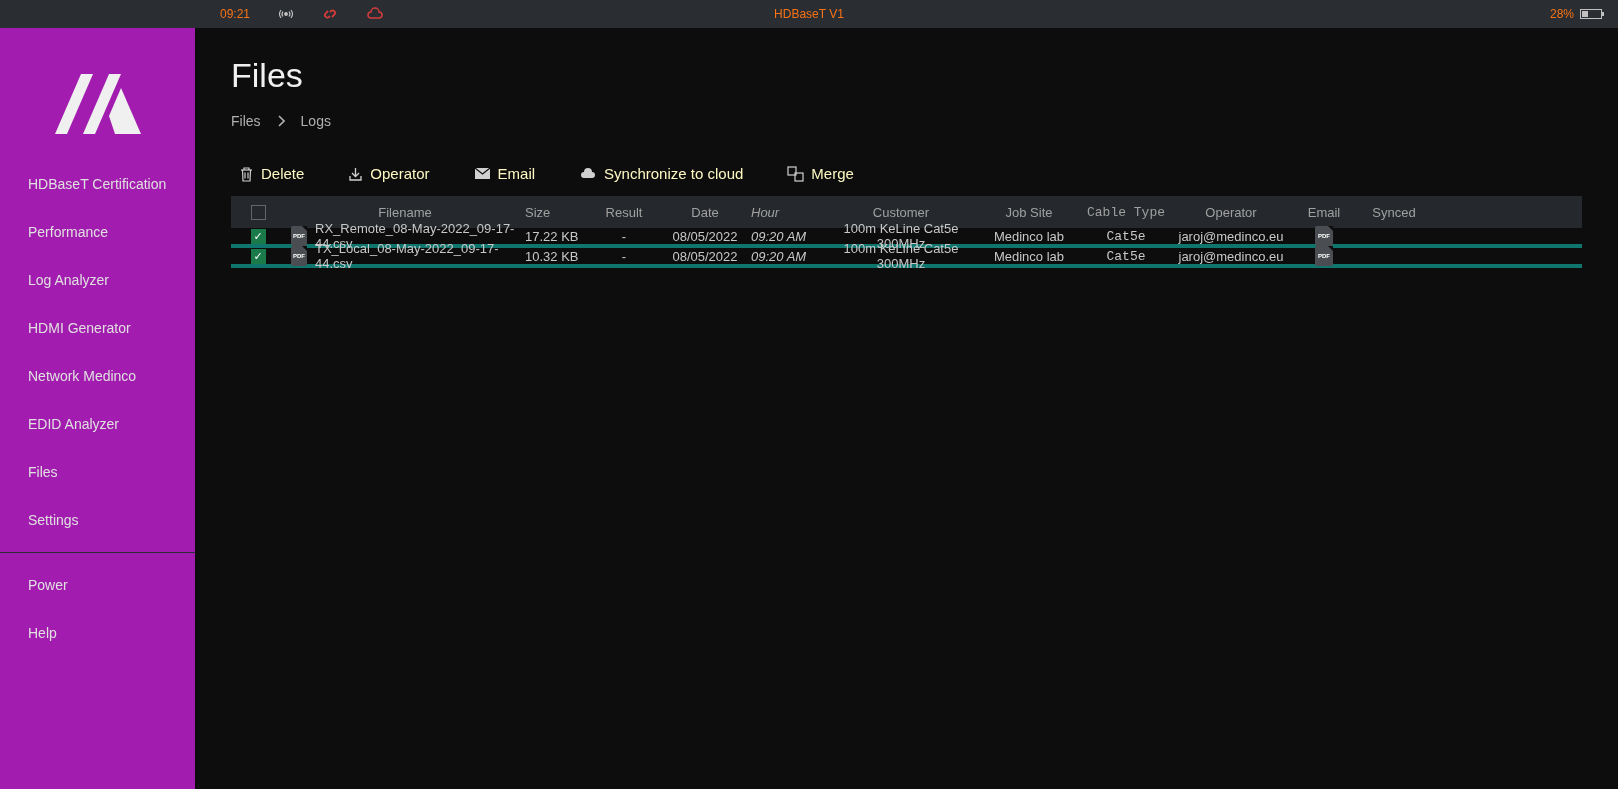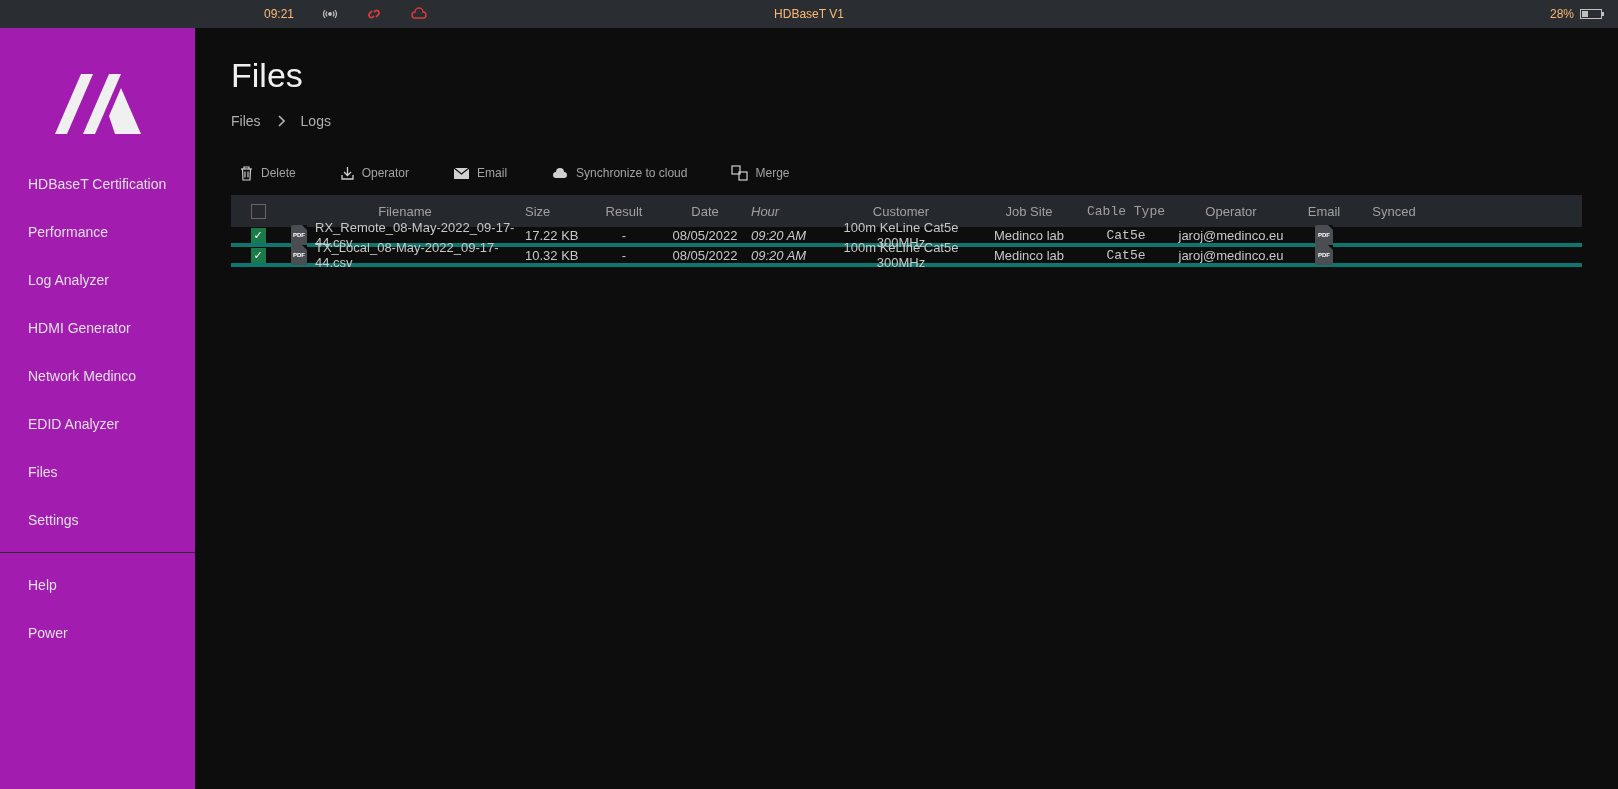--- a/index.html
+++ b/index.html
@@ -16,23 +16,22 @@
       overflow: hidden;
     }
     
     
     .statusbar {
       height: 28px;
       background: #2a2d31;
       display: flex;
       align-items: center;
       font-size: 12px;
-      color: #fdba74;
+      color: #f97316;
       position: relative;
-      padding-left: 44px;
     }
     .statusbar .left {
       display: flex;
       align-items: center;
       gap: 28px;
       margin-left: 220px;
     }
     .statusbar .center {
       position: absolute;
       left: 50%;
@@ -140,22 +139,22 @@
       display: flex;
       align-items: center;
       gap: 44px;
       margin-bottom: 14px;
       padding-left: 8px;
     }
     .tool-btn {
       display: flex;
       align-items: center;
       gap: 7px;
-      font-size: 12px;
-      color: #a3a3a3;
+      font-size: 15px;
+      color: #fef9c3;
       cursor: pointer;
     }
     .tool-btn svg {
       display: block;
     }
     
     
     .table {
       width: 100%;
       font-size: 13px;
@@ -295,22 +294,22 @@
     <div class="nav">
       <div class="nav-item">HDBaseT Certification</div>
       <div class="nav-item">Performance</div>
       <div class="nav-item">Log Analyzer</div>
       <div class="nav-item">HDMI Generator</div>
       <div class="nav-item">Network Medinco</div>
       <div class="nav-item">EDID Analyzer</div>
       <div class="nav-item">Files</div>
       <div class="nav-item">Settings</div>
       <div class="nav-divider"></div>
+      <div class="nav-item">Power</div>
       <div class="nav-item">Help</div>
-      <div class="nav-item">Power</div>
     </div>
   </div>
 
   <div class="main">
     <h1 class="page-title">Files</h1>
 
     <div class="breadcrumb">
       <span>Files</span>
       <span class="chevron-r">
         <svg width="8" height="12" viewBox="0 0 8 12">

